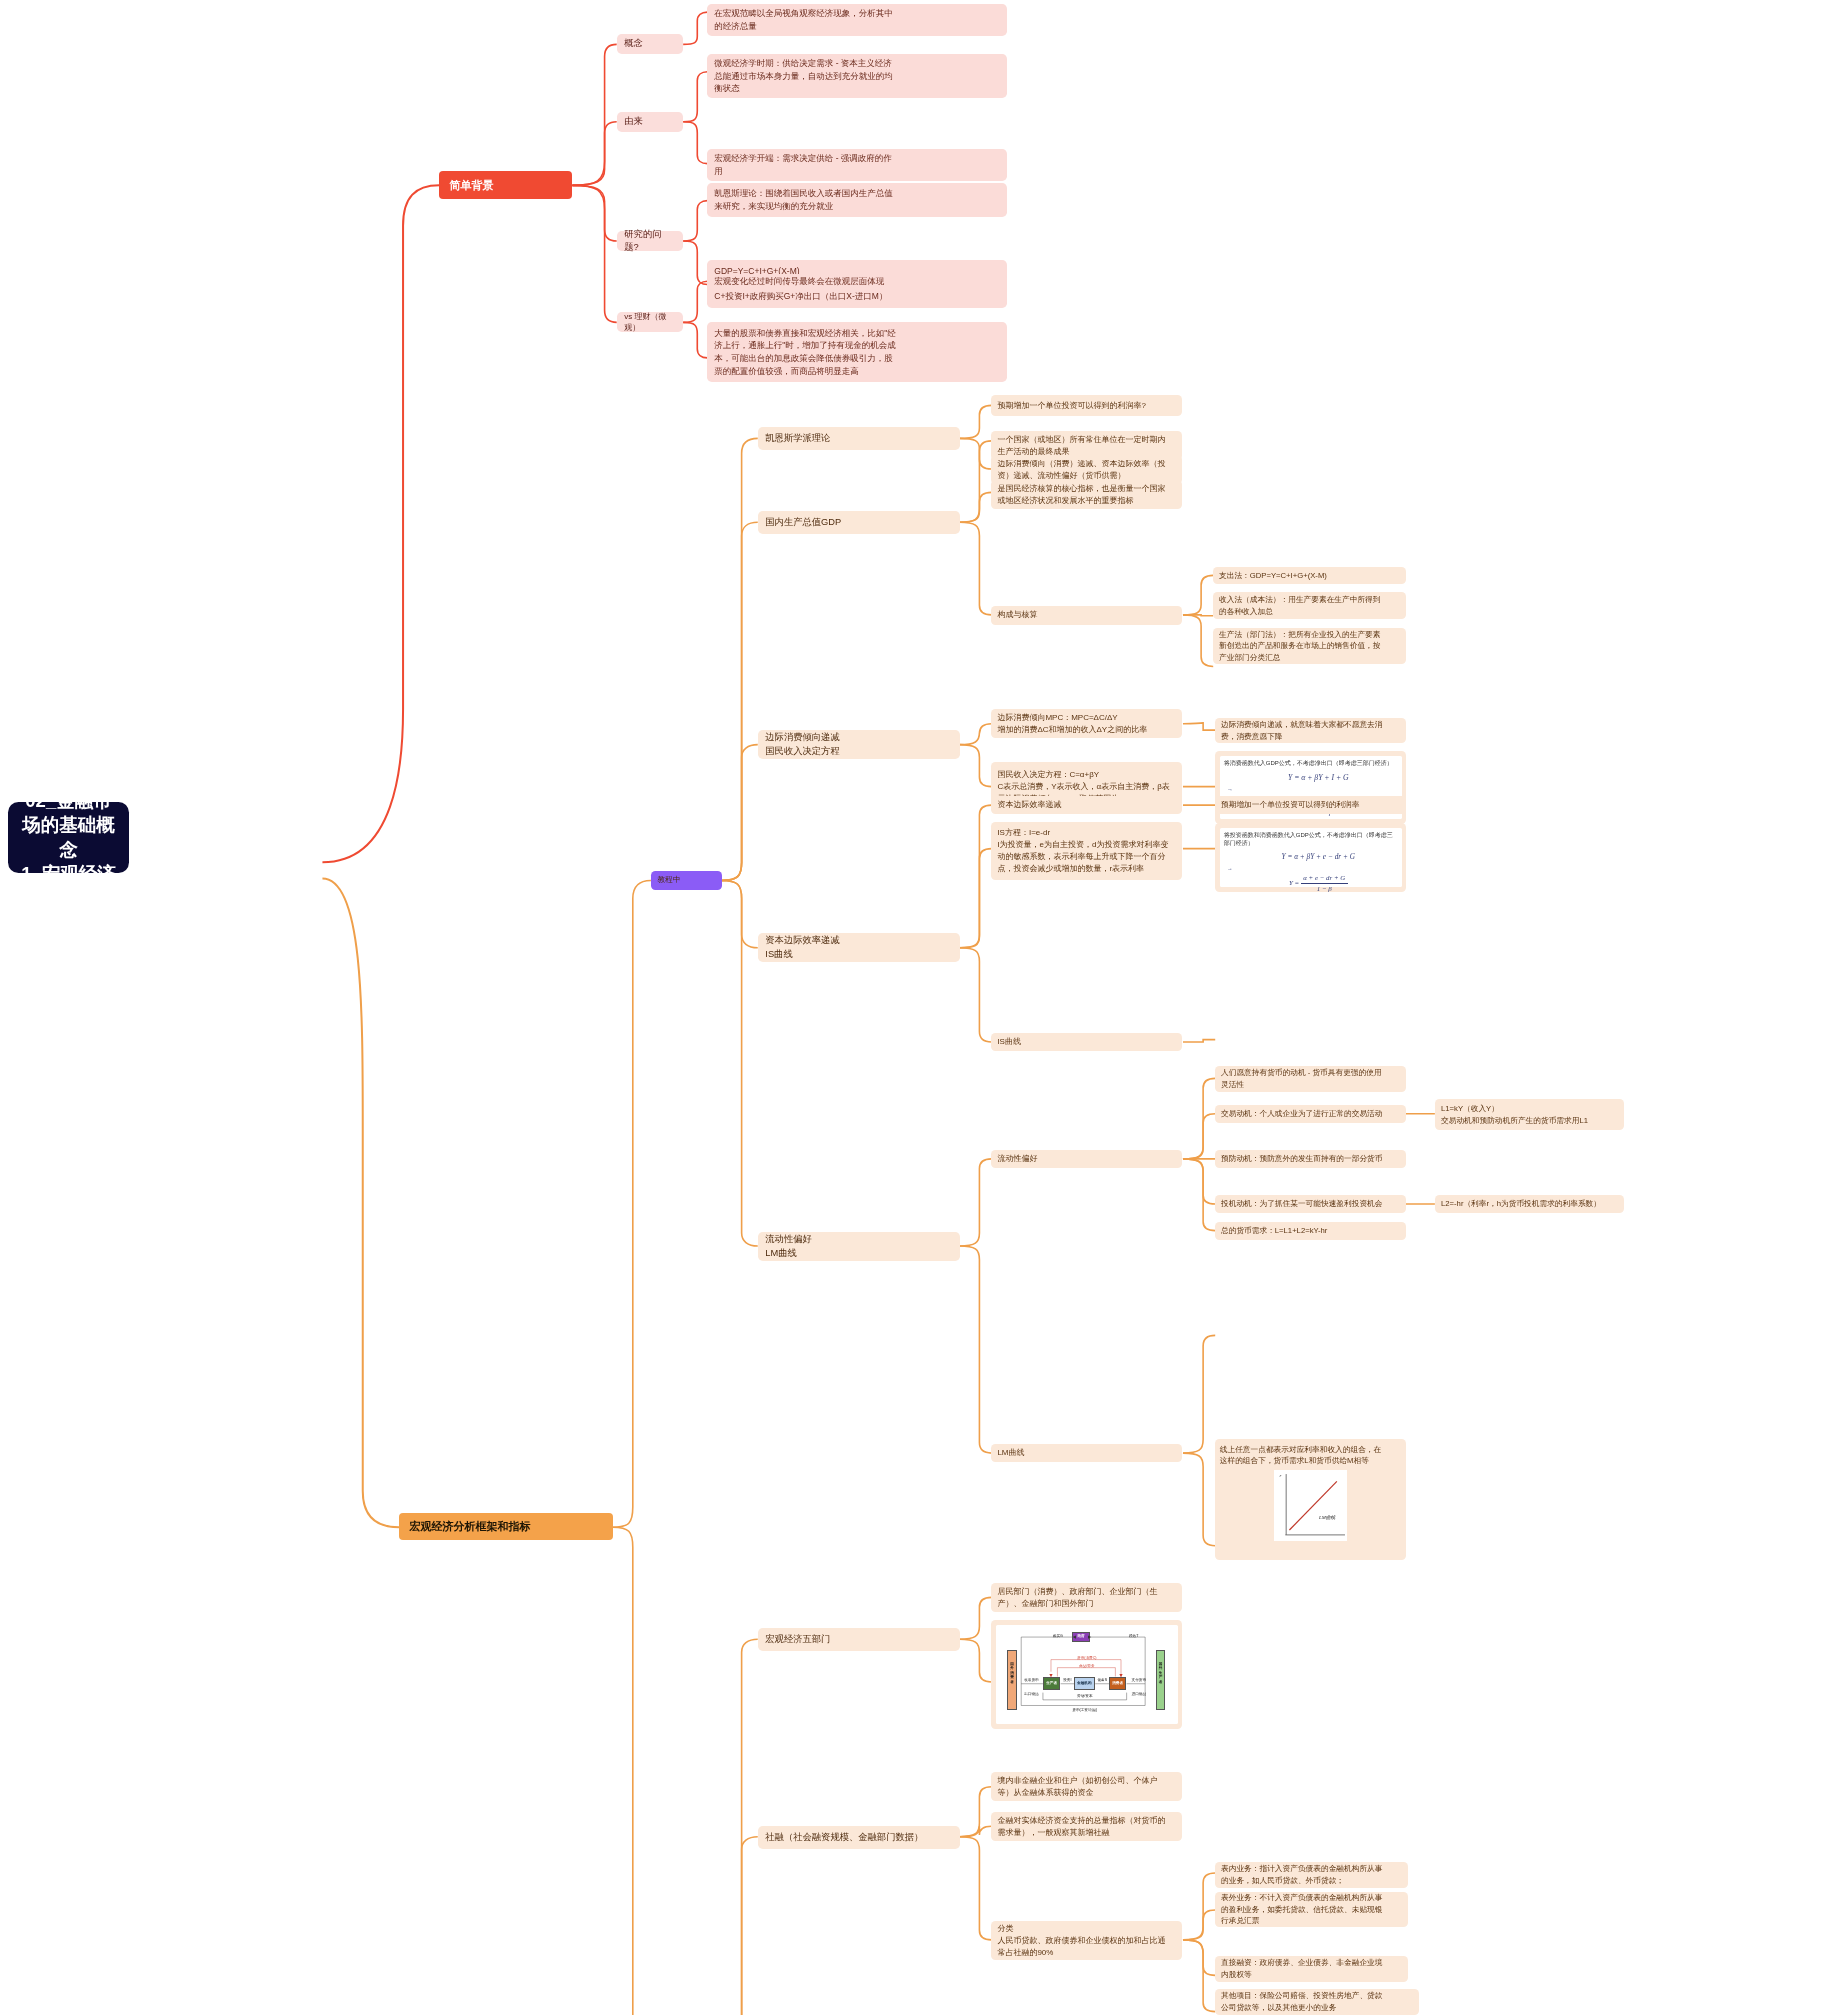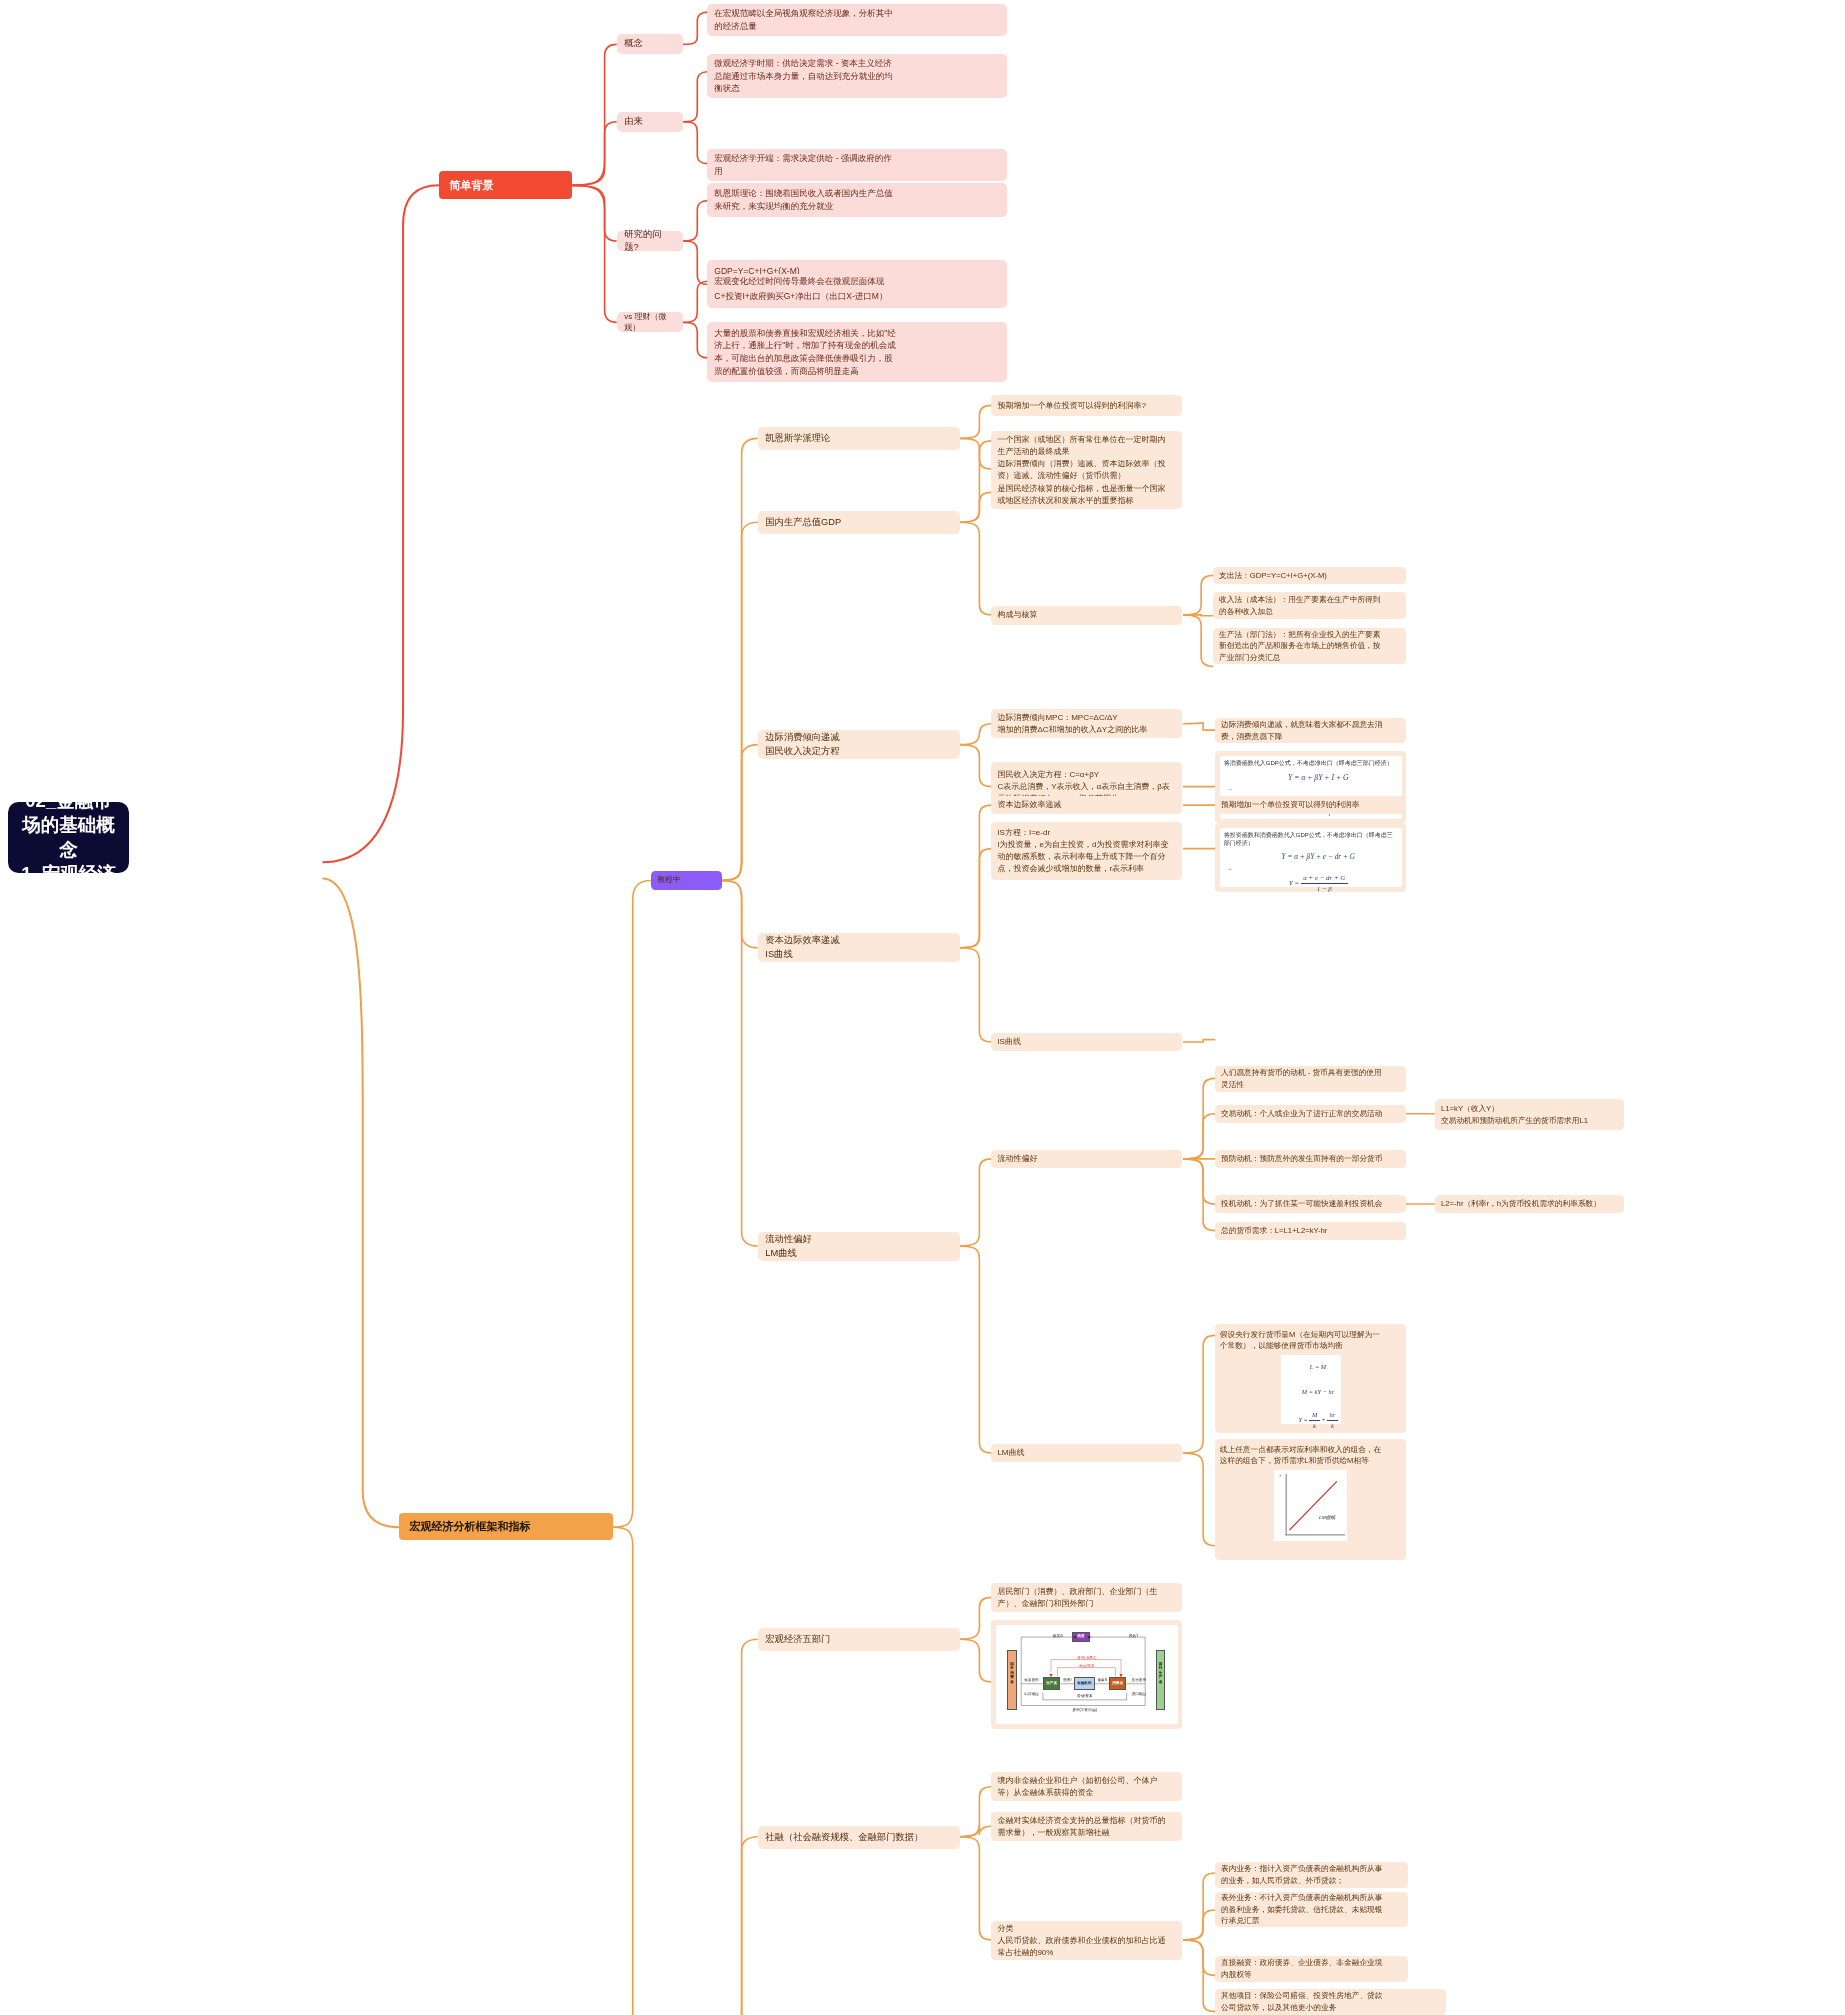--- a/index.html
+++ b/index.html
@@ -377,31 +377,20 @@
   <span>L2=-hr（利率r，h为货币投机需求的利率系数）</span>
 </div>
 <div class="node n4o" style="left:1215px; top:1222px; width:191px; height:17.7px;">
   <span>总的货币需求：L=L1+L2=kY-hr</span>
 </div>
 
 <div class="node n3o" style="left:991px; top:1444px; width:191px; height:17.7px;">
   <span>LM曲线</span>
 </div>
 
-<div class="node n4o" style="left:1215px; top:1324px; width:191px; height:109px; padding:4.8px; display:block;">
-  <div class="wrap" style="font-size:7.7px;color:#5a3310;line-height:1.5;">假设央行发行货币量M（在短期内可以理解为一
-个常数），以能够使得货币市场均衡</div>
-  <div class="imgcard" style="width:60px;height:69px;margin:3.2px auto 0 auto;">
-    <div class="formula-body" style="font-size:6.4px;padding-top:7.3px;">L = M</div>
-    <div class="formula-body" style="font-size:6.4px;padding-top:15.3px;">M = kY − hr</div>
-    <div class="formula-body" style="font-size:6.4px;padding-top:13px;">
-      Y =&nbsp;<span class="frac"><span class="num">M</span><span class="den">k</span></span>&nbsp;+&nbsp;<span class="frac"><span class="num">hr</span><span class="den">k</span></span>
-    </div>
-  </div>
-</div>
 
 <div class="node n4o" style="left:1215px; top:1439px; width:191px; height:121px; padding:4.8px; display:block;">
   <div class="wrap" style="font-size:7.7px;color:#5a3310;line-height:1.5;">线上任意一点都表示对应利率和收入的组合，在
 这样的组合下，货币需求L和货币供给M相等</div>
   <div class="chart-box" style="width:73px;height:71px;margin:3.2px auto 0 auto;">
     <svg width="73" height="71" viewBox="0 0 180 175">
       <line x1="30" y1="10" x2="30" y2="160" stroke="#555" stroke-width="2"></line>
       <line x1="28" y1="160" x2="175" y2="160" stroke="#555" stroke-width="2"></line>
       <line x1="38" y1="148" x2="155" y2="28" stroke="#c0392b" stroke-width="3"></line>
     </svg>
@@ -502,19 +491,19 @@
 </div>
 <div class="node n4o wrap" style="left:1215px; top:1892px; width:193px; height:35px;">
   <span>表外业务：不计入资产负债表的金融机构所从事
 的盈利业务，如委托贷款、信托贷款、未贴现银
 行承兑汇票</span>
 </div>
 <div class="node n4o wrap" style="left:1215px; top:1956px; width:193px; height:26px;">
   <span>直接融资：政府债券、企业债券、非金融企业境
 内股权等</span>
 </div>
-<div class="node n4o wrap" style="left:1215px; top:1989px; width:231px; height:26px;">
+<div class="node n4o wrap" style="left:1215px; top:1989px; width:204px; height:26px;">
   <span>其他项目：保险公司赔偿、投资性房地产、贷款
 公司贷款等，以及其他更小的业务</span>
 </div>
 
 </div>
 
 
 </body></html>

